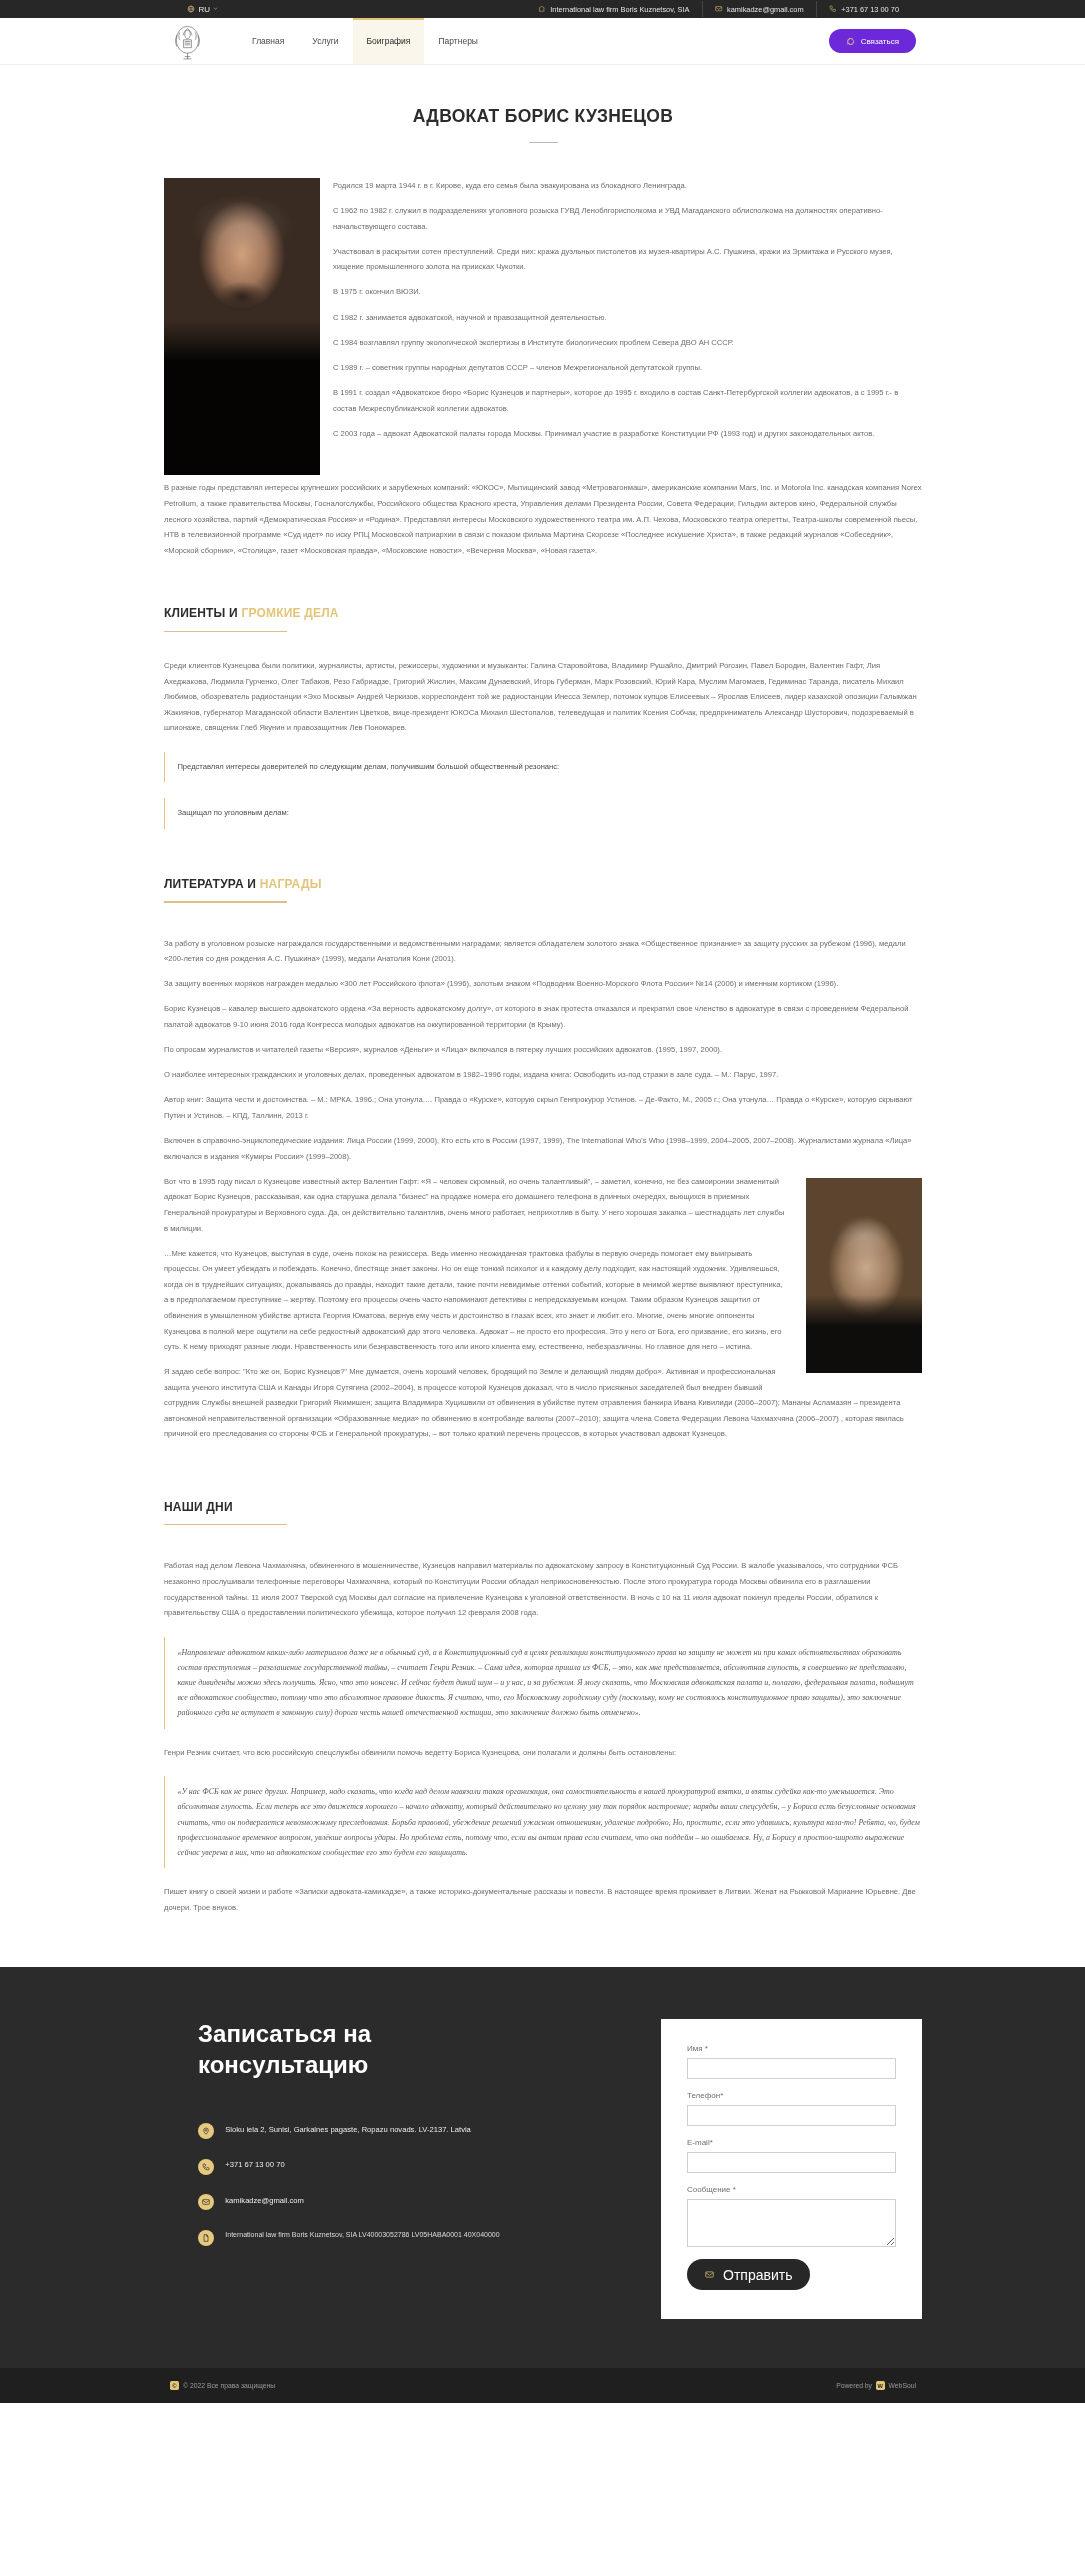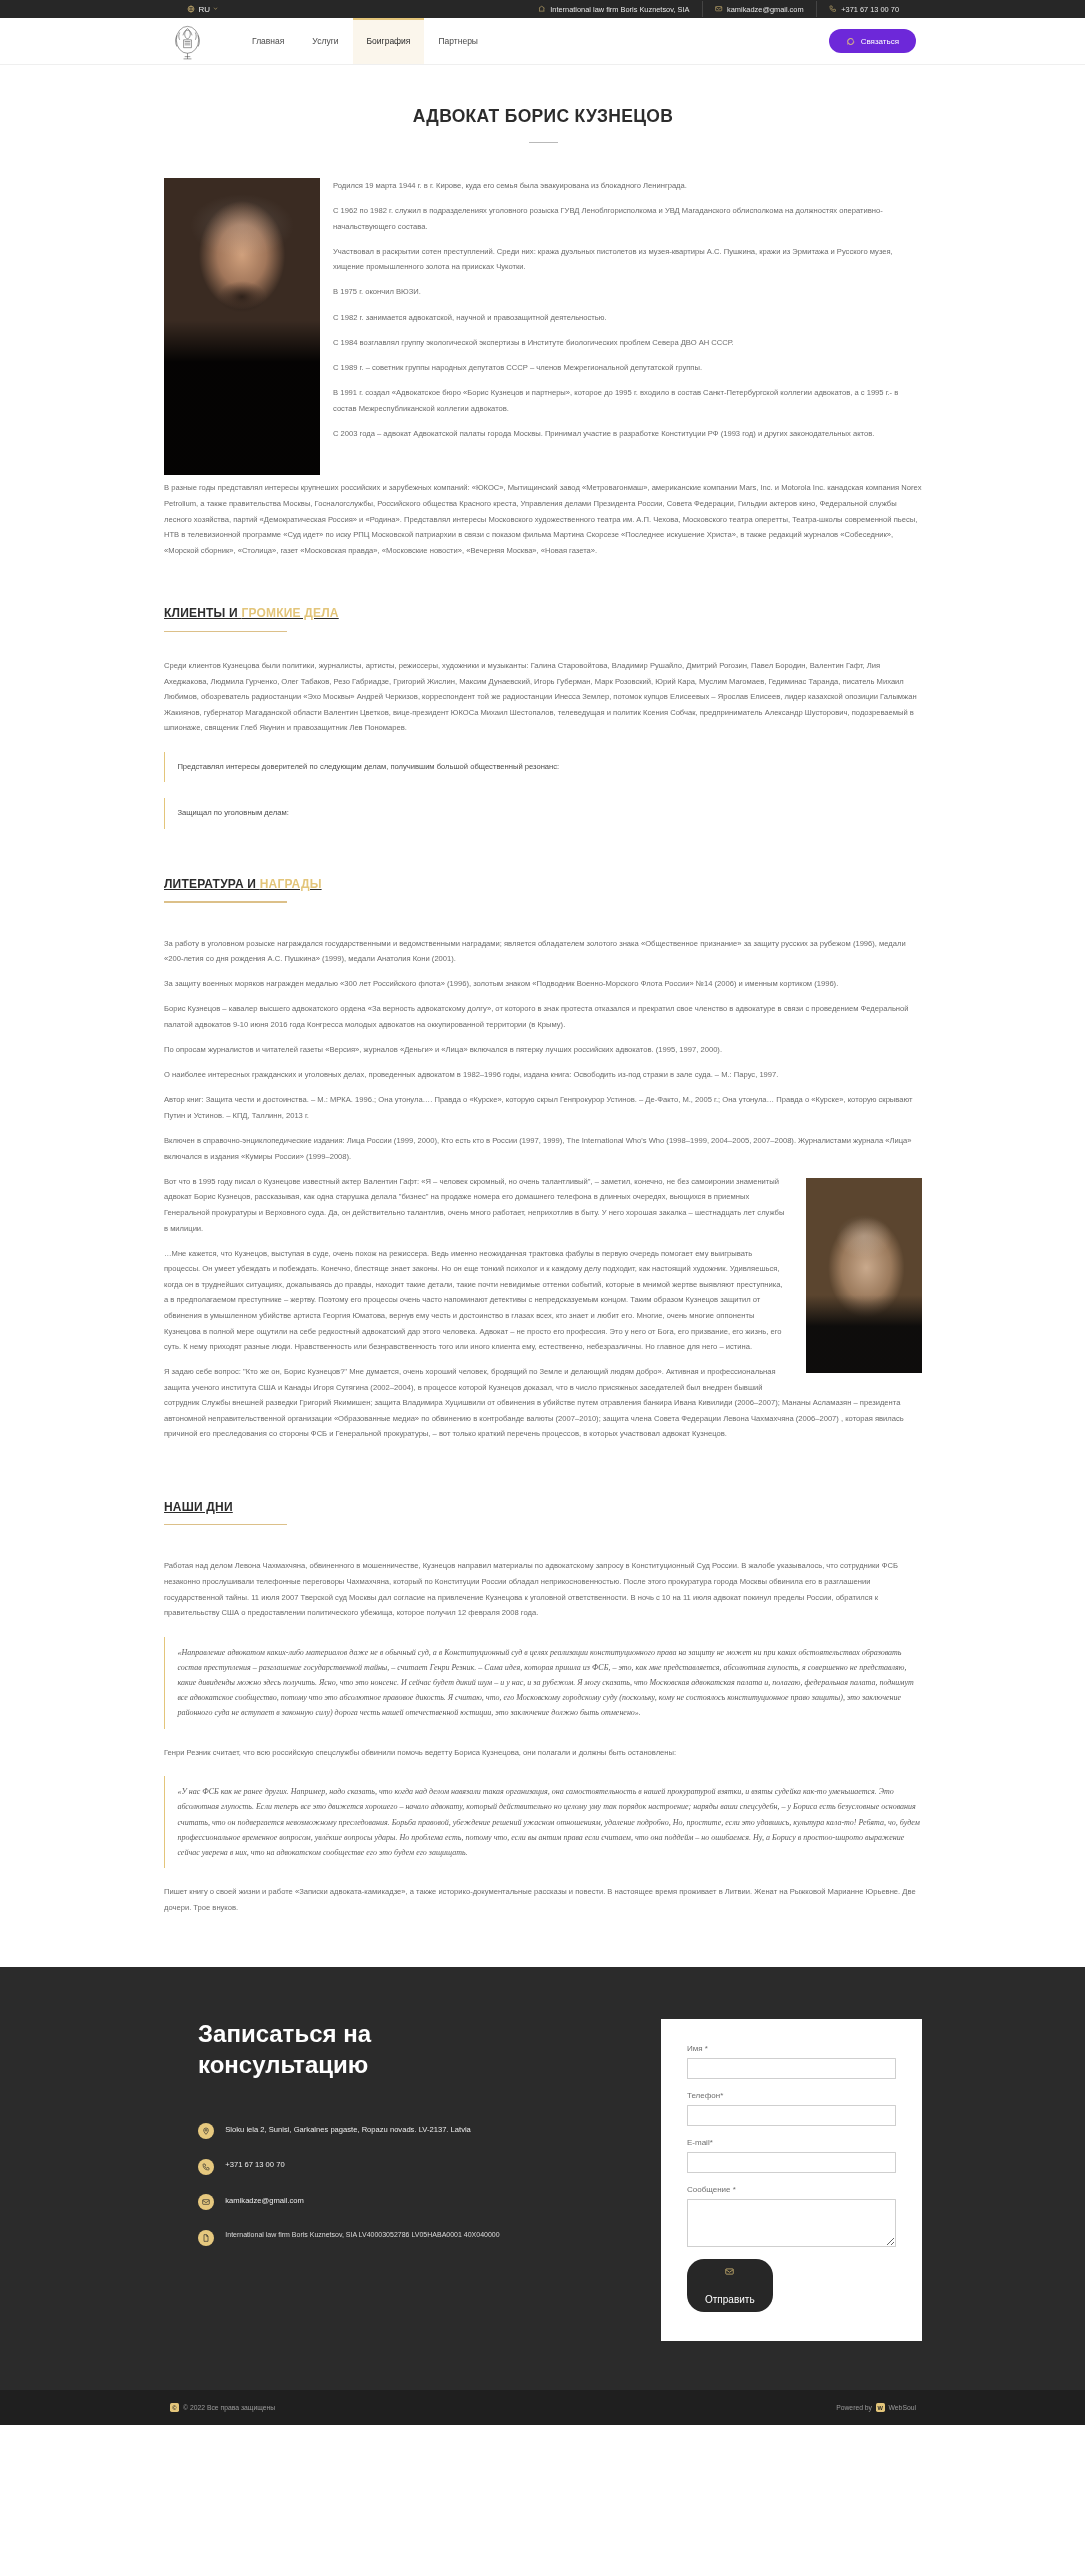--- a/index.html
+++ b/index.html
@@ -158,21 +158,20 @@
     margin-top: 5.7px;
   }
 
   
   .section-head { margin-top: 48px; }
   .section-title {
     font-size: 12px;
     font-weight: bold;
     letter-spacing: 0.2px;
     color: #2c2c2c;
-    text-decoration: underline;
   }
   .section-title .accent { color: #e3c57a; }
   .section-underline {
     width: 123px; height: 1.1px; background: #dcc089;
     margin-top: 10.7px;
   }
 
   .body-text {
     font-size: 7.6px;
     line-height: 2.05;
@@ -272,28 +271,27 @@
     background: #fff;
     border-radius: 0.6px;
   }
   .field textarea { height: 48px; resize: vertical; display: block; }
   .submit-btn {
     background: #272727;
     color: #fff;
     border: none;
     border-radius: 17px;
     padding: 7.4px 18px;
-    font-size: 10px;
-    display: flex;
-    align-items: center;
-    gap: 18px;
+    font-size: 14px;
+    display: flex;
+    align-items: center;
+    gap: 9px;
     cursor: pointer;
     font-family: "Liberation Sans", sans-serif;
     margin-top: 4.5px;
-    flex-direction: column;
   }
 
   
   .bottombar {
     background: #1f1f1f;
     height: 35px;
     display: flex;
     align-items: center;
     font-size: 6.8px;
     color: #9a9a9a;

